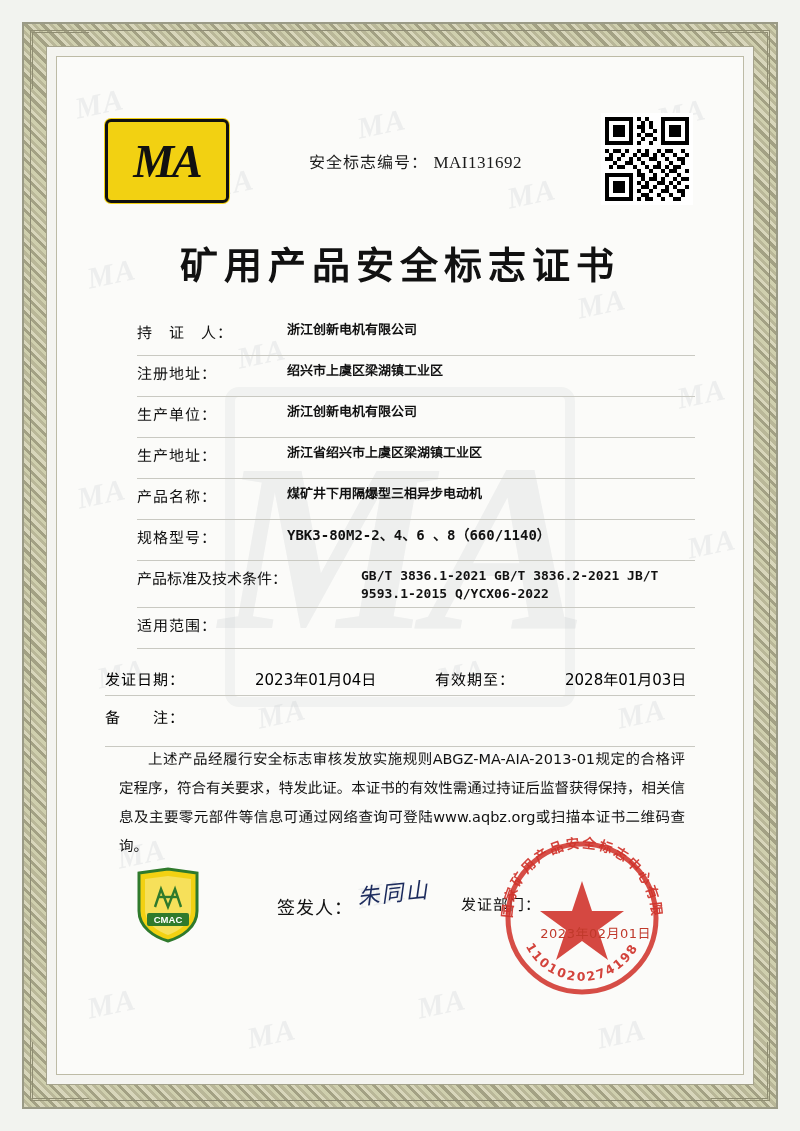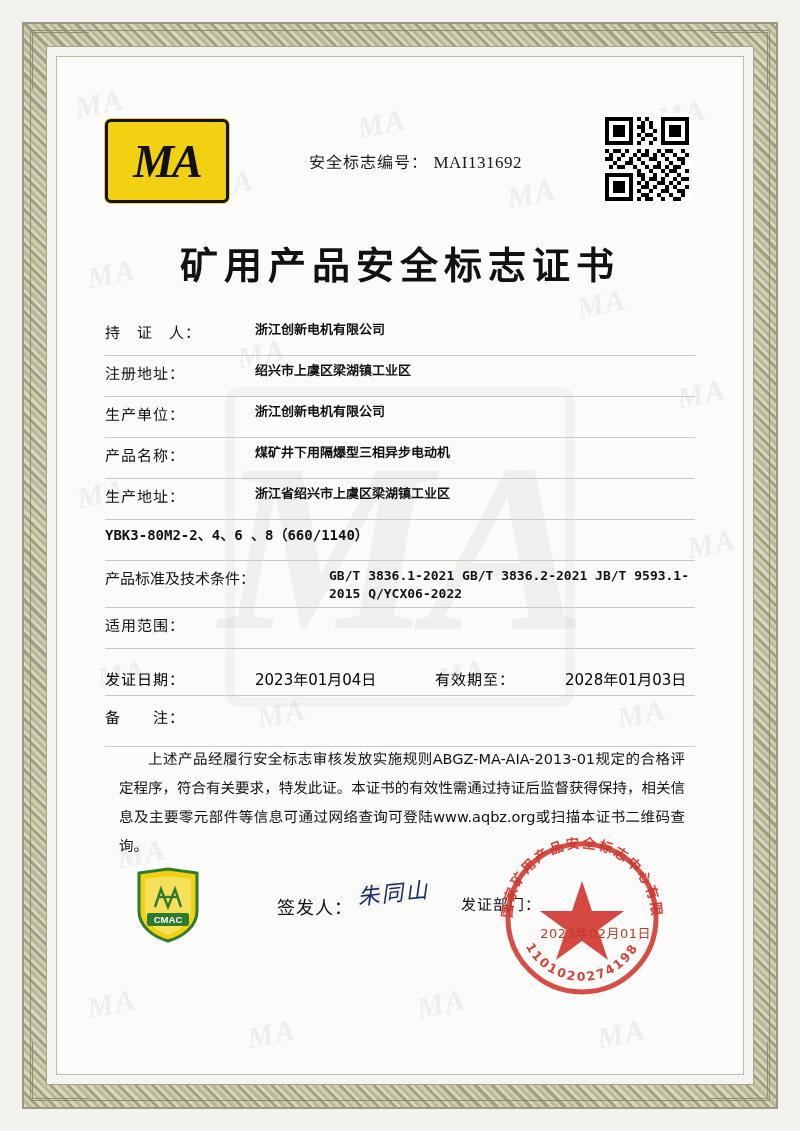--- a/index.html
+++ b/index.html
@@ -186,20 +186,21 @@
     left: 48px;
     right: 48px;
     top: 258px;
   }
   .field-row {
     display: flex;
     align-items: flex-start;
     min-height: 34px;
     border-bottom: 1px solid #c9c9c2;
     padding-top: 6px;
+    margin-left: 32px;
   }
   .field-label {
     width: 150px;
     flex: 0 0 150px;
     font-size: 15px;
     color: #111;
     letter-spacing: 1px;
     padding-bottom: 5px;
   }
   .field-label.wide {
@@ -521,30 +522,31 @@
           <div class="field-label">注册地址：</div>
           <div class="field-value">绍兴市上虞区梁湖镇工业区</div>
         </div>
 
         <div class="field-row">
           <div class="field-label">生产单位：</div>
           <div class="field-value">浙江创新电机有限公司</div>
         </div>
 
         <div class="field-row">
+          <div class="field-label">生产地址：</div>
+          <div class="field-value">浙江省绍兴市上虞区梁湖镇工业区</div>
+        </div>
+
+        <div class="field-row">
           <div class="field-label">产品名称：</div>
           <div class="field-value">煤矿井下用隔爆型三相异步电动机</div>
         </div>
 
         <div class="field-row">
-          <div class="field-label">生产地址：</div>
-          <div class="field-value">浙江省绍兴市上虞区梁湖镇工业区</div>
-        </div>
-
-        <div class="field-row">
+          <div class="field-label">规格型号：</div>
           <div class="field-value mono">YBK3-80M2-2、4、6 、8（660/1140）</div>
         </div>
 
         <div class="field-row">
           <div class="field-label wide">产品标准及技术条件：</div>
           <div class="field-value std">GB/T 3836.1-2021 GB/T 3836.2-2021 JB/T 9593.1-2015 Q/YCX06-2022</div>
         </div>
 
         <div class="field-row">
           <div class="field-label">适用范围：</div>

